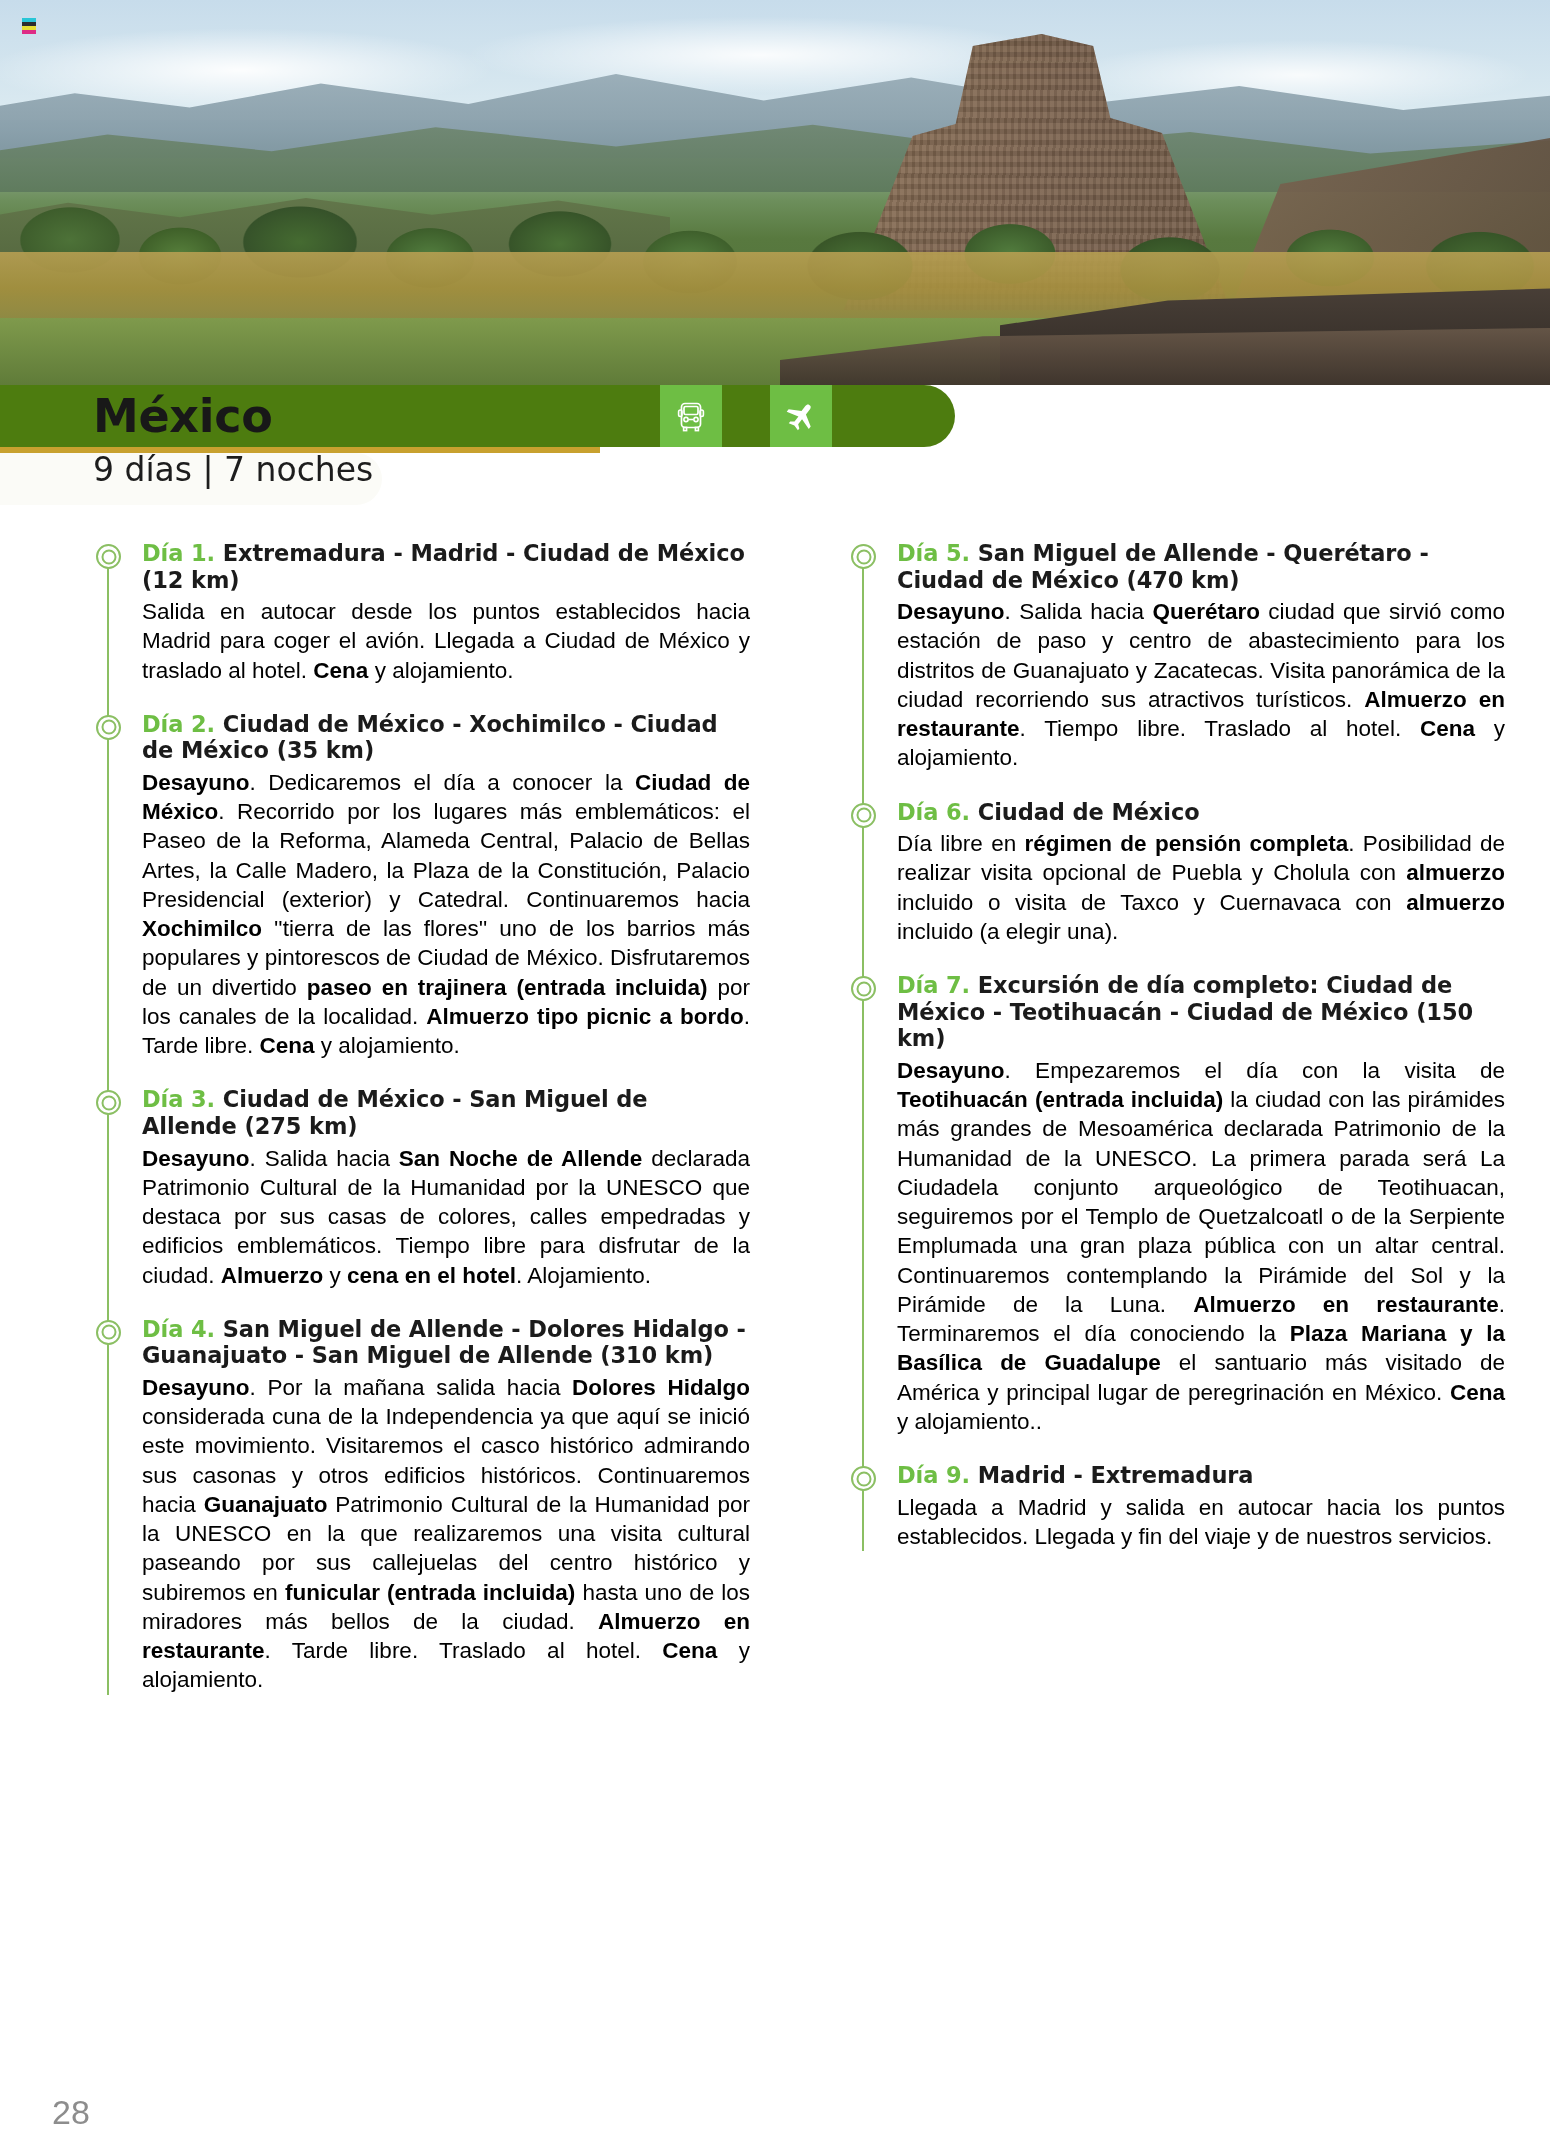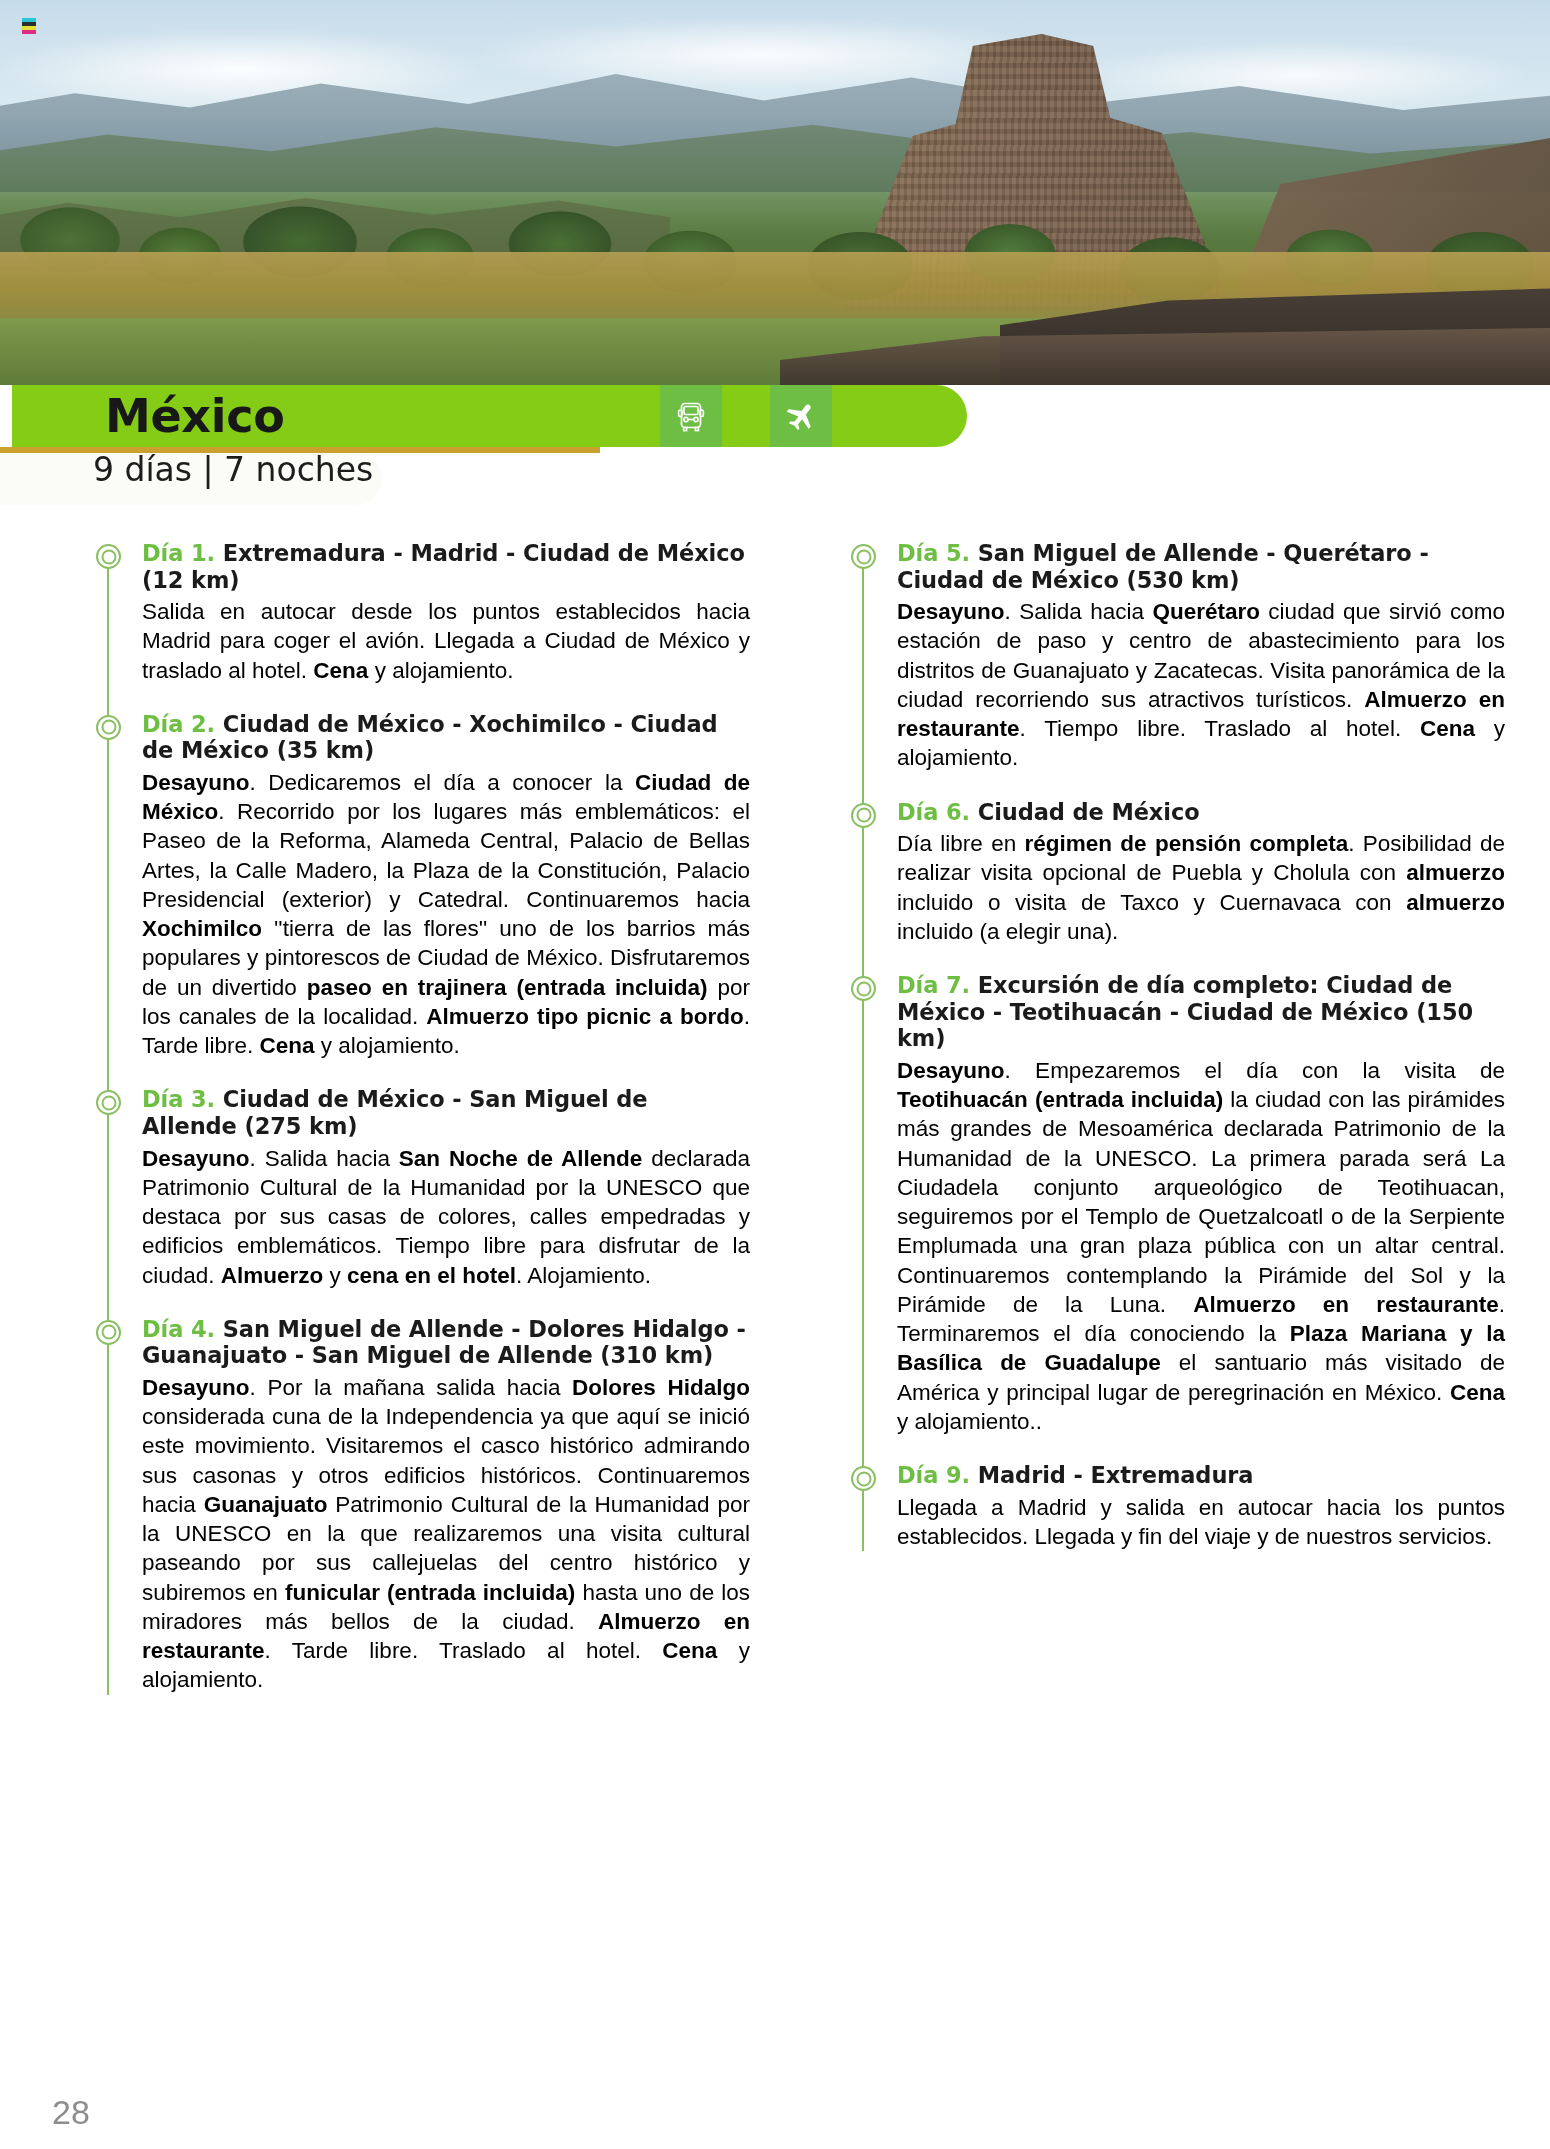--- a/index.html
+++ b/index.html
@@ -99,22 +99,22 @@
     background: linear-gradient(#7f9a4c,#5e7a38);
   }
   .reg-mark {
     position:absolute; left:22px; top:18px; width:14px; height:16px;
     background: linear-gradient(#17c3d4 0 25%, #1a1a1a 25% 50%, #e8e020 50% 75%, #e0187a 75% 100%);
     opacity:.9;
   }
 
   
   .title-bar {
-    position:absolute; left:12px; top:385px; width:955px; height:62px;
-    background:#84cc16;
+    position:absolute; left:0; top:385px; width:955px; height:62px;
+    background:#4d7c0f;
     border-radius: 0 31px 31px 0;
     display:flex; align-items:center;
     z-index: 6;
   }
   .title-text {
     font-family:"DejaVu Sans", sans-serif;
     font-weight:700; font-size:46px; color:#181818;
     margin-left:93px; letter-spacing:-0.3px; line-height:1;
   }
   .icon-slot {
@@ -268,21 +268,21 @@
           <div class="rail"></div>
           <div class="marker"></div>
           <div class="day-head"><span class="num">Día 4.</span> <span>San Miguel de Allende - Dolores Hidalgo - Guanajuato - San Miguel de Allende (310 km)</span></div>
           <div class="day-body"><b>Desayuno</b>. Por la mañana salida hacia <b>Dolores Hidalgo</b> considerada cuna de la Independencia ya que aquí se inició este movimiento. Visitaremos el casco histórico admirando sus casonas y otros edificios históricos. Continuaremos hacia <b>Guanajuato</b> Patrimonio Cultural de la Humanidad por la UNESCO en la que realizaremos una visita cultural paseando por sus callejuelas del centro histórico y subiremos en <b>funicular (entrada incluida)</b> hasta uno de los miradores más bellos de la ciudad. <b>Almuerzo en restaurante</b>. Tarde libre. Traslado al hotel. <b>Cena</b> y alojamiento.</div>
         </div>
       </div>
     <div class="col col-right" id="col-right">
         <div class="day">
           <div class="rail"></div>
           <div class="marker"></div>
-          <div class="day-head"><span class="num">Día 5.</span> <span>San Miguel de Allende - Querétaro - Ciudad de México (530 km)</span></div>
+          <div class="day-head"><span class="num">Día 5.</span> <span>San Miguel de Allende - Querétaro - Ciudad de México (470 km)</span></div>
           <div class="day-body"><b>Desayuno</b>. Salida hacia <b>Querétaro</b> ciudad que sirvió como estación de paso y centro de abastecimiento para los distritos de Guanajuato y Zacatecas. Visita panorámica de la ciudad recorriendo sus atractivos turísticos. <b>Almuerzo en restaurante</b>. Tiempo libre. Traslado al hotel. <b>Cena</b> y alojamiento.</div>
         </div>
         <div class="day">
           <div class="rail"></div>
           <div class="marker"></div>
           <div class="day-head"><span class="num">Día 6.</span> <span>Ciudad de México</span></div>
           <div class="day-body">Día libre en <b>régimen de pensión completa</b>. Posibilidad de realizar visita opcional de Puebla y Cholula con <b>almuerzo</b> incluido o visita de Taxco y Cuernavaca con <b>almuerzo</b> incluido (a elegir una).</div>
         </div>
         <div class="day">
           <div class="rail"></div>

